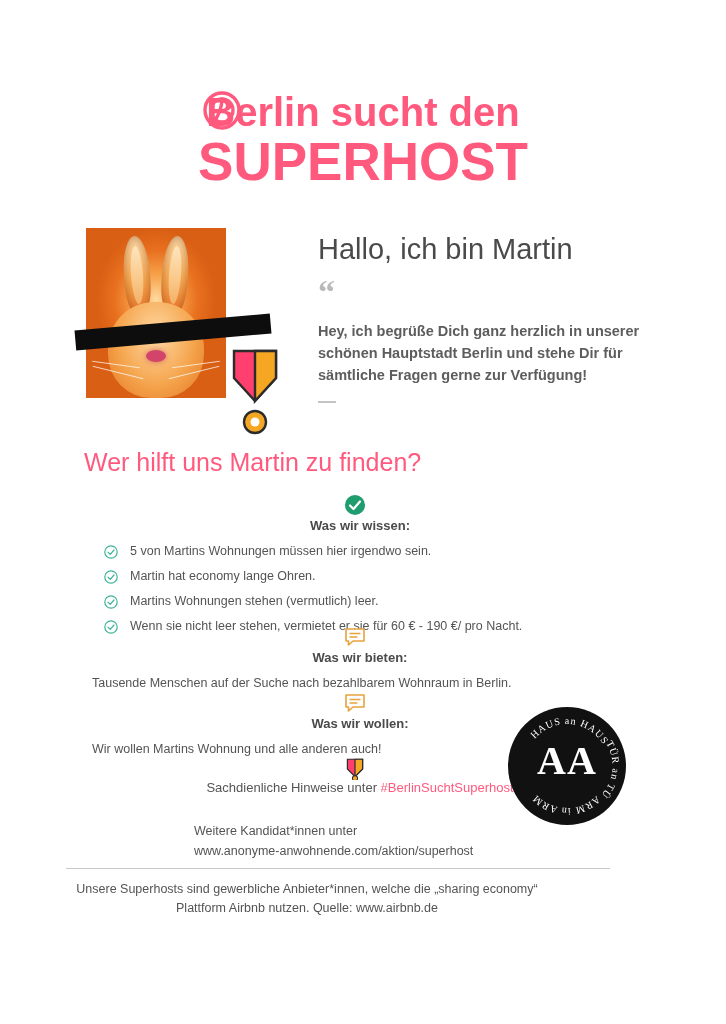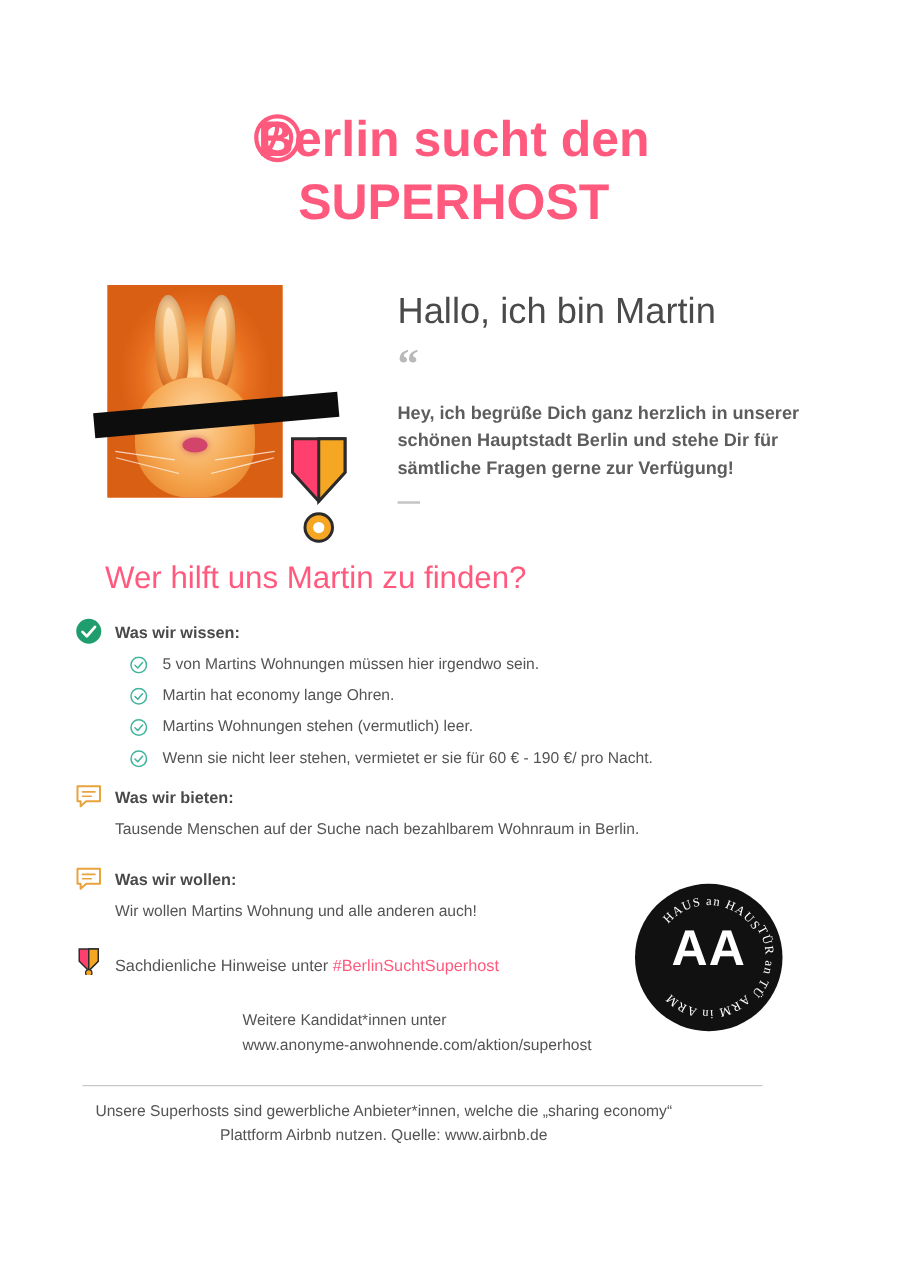--- a/index.html
+++ b/index.html
@@ -39,21 +39,21 @@
     line-height: 48px;
   }
   .bnb-logo {
     position: absolute;
     left: -5px;
     top: 1px;
     width: 42px;
     height: 44px;
   }
   .title-line2 {
-    font-size: 40px;
+    font-size: 53px;
     font-weight: bold;
     color: #FF5A7E;
     line-height: 48px;
     margin-top: 2px;
   }
 
   
   .photo {
     position: absolute;
     left: 86px;
@@ -178,21 +178,22 @@
   }
 
   
   .block {
     position: absolute;
     left: 60px;
     width: 600px;
   }
   .block-head {
     display: flex;
-    align-items: flex-end;
+    align-items: center;
+    flex-direction: column;
   }
   .block-head .icon {
     width: 22px;
     height: 22px;
     flex: 0 0 22px;
     margin-right: 10px;
   }
   .block-title {
     font-size: 13px;
     font-weight: bold;
@@ -251,21 +252,21 @@
     color: #ffffff;
   }
   .stamp .aa {
     position: absolute;
     left: 0; top: 30px;
     width: 118px;
     text-align: center;
     font-size: 40px;
     font-weight: bold;
     letter-spacing: 1px;
-    font-family: Liberation Sans, sans-serif;
+    font-family: Liberation Serif, serif;
   }
   .stamp-svg { position: absolute; left: 0; top: 0; }
 
   
   .divider {
     position: absolute;
     left: 66px;
     top: 868px;
     width: 544px;
     height: 1px;

